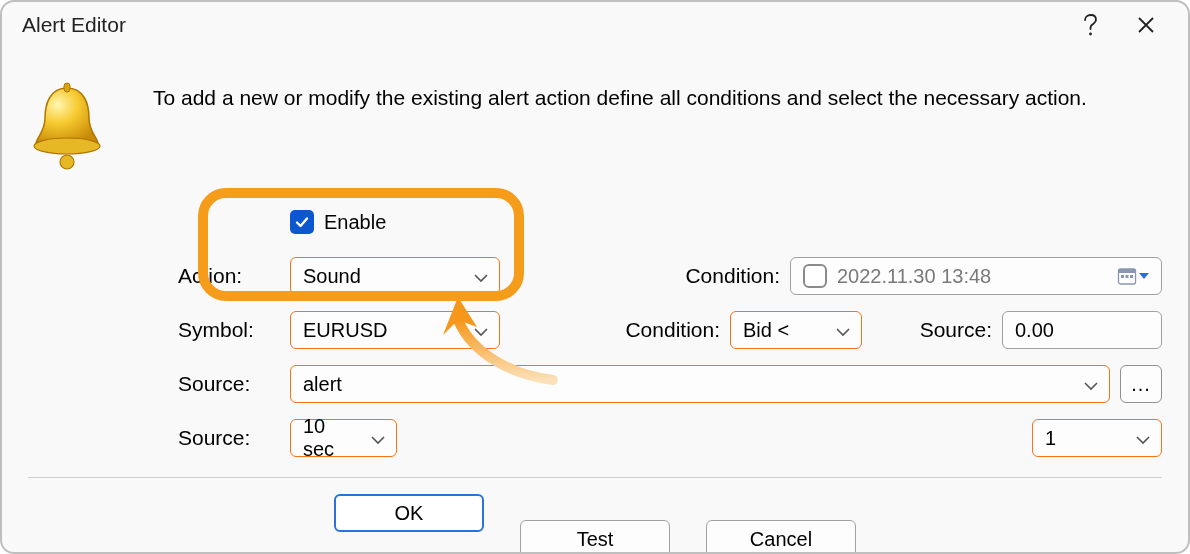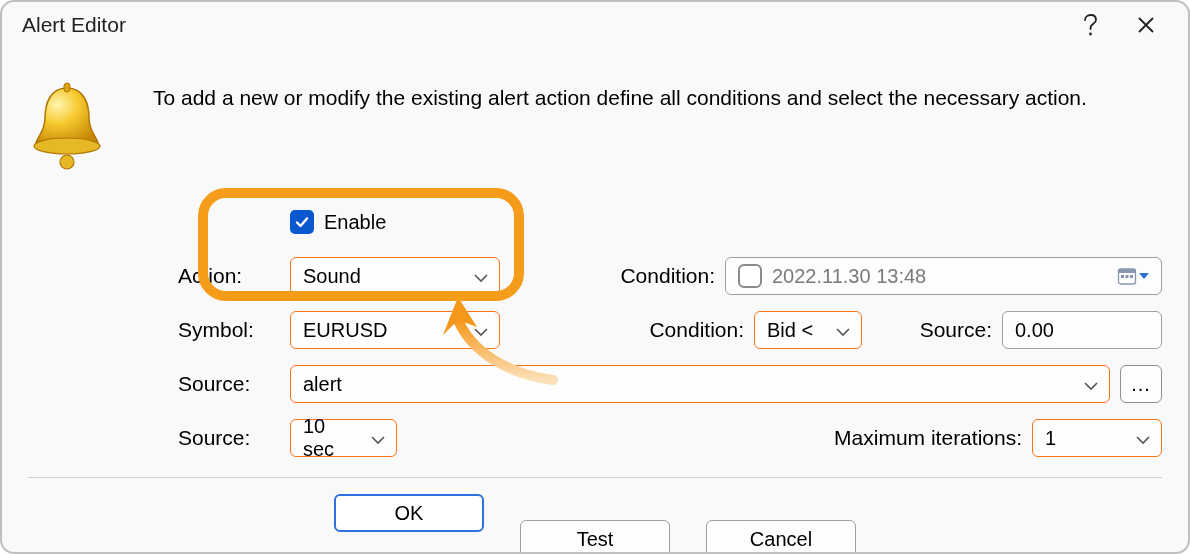--- a/index.html
+++ b/index.html
@@ -276,21 +276,21 @@
             <span>Sound</span>
             <span class="chev">
               <svg width="16" height="10" viewBox="0 0 16 10">
                   <path d="M2 2 L8 8 L14 2" stroke="#555" stroke-width="1.6" fill="none"></path>
                 </svg>
             </span>
           </div>
         </div>
         <div style="flex:1"></div>
         <div class="lbl-wide" style="width:130px">Condition:</div>
-        <div class="input-like" style="width:437px">
+        <div class="input-like" style="width:372px">
           <span class="checkbox chk-outline"></span>
           <span class="grey-text">2022.11.30 13:48</span>
           <span class="datepicker-icon">
             <svg width="20" height="20" viewBox="0 0 20 20">
               <rect x="1.5" y="3" width="17" height="15" rx="2" fill="#fff" stroke="#8896b0" stroke-width="1.3"></rect>
               <rect x="1.5" y="3" width="17" height="4" fill="#8896b0"></rect>
               <rect x="4" y="9" width="3" height="3" fill="#8896b0"></rect>
               <rect x="8.5" y="9" width="3" height="3" fill="#8896b0"></rect>
               <rect x="13" y="9" width="3" height="3" fill="#8896b0"></rect>
             </svg>
@@ -308,21 +308,21 @@
             <span>EURUSD</span>
             <span class="chev">
               <svg width="16" height="10" viewBox="0 0 16 10">
                   <path d="M2 2 L8 8 L14 2" stroke="#555" stroke-width="1.6" fill="none"></path>
                 </svg>
             </span>
           </div>
         </div>
         <div style="flex:1"></div>
         <div class="lbl-wide" style="width:130px">Condition:</div>
-        <div class="combo" style="width:108px">
+        <div class="combo" style="width:132px">
           <span>Bid &lt;</span>
           <span class="chev">
             <svg width="16" height="10" viewBox="0 0 16 10">
                 <path d="M2 2 L8 8 L14 2" stroke="#555" stroke-width="1.6" fill="none"></path>
               </svg>
           </span>
         </div>
         <div class="lbl-wide" style="width:140px">Source:</div>
         <div class="input-like" style="width:160px">
           <span>0.00</span>
@@ -350,21 +350,20 @@
           <div class="combo" style="width:107px">
             <span>10 sec</span>
             <span class="chev">
               <svg width="16" height="10" viewBox="0 0 16 10">
                   <path d="M2 2 L8 8 L14 2" stroke="#555" stroke-width="1.6" fill="none"></path>
                 </svg>
             </span>
           </div>
         </div>
         <div style="flex:1"></div>
-        <div class="lbl-wide" style="width:240px">Maximum iterations:</div>
         <div class="combo" style="width:130px">
           <span>1</span>
           <span class="chev">
             <svg width="16" height="10" viewBox="0 0 16 10">
                 <path d="M2 2 L8 8 L14 2" stroke="#555" stroke-width="1.6" fill="none"></path>
               </svg>
           </span>
         </div>
       </div>
     </div>

